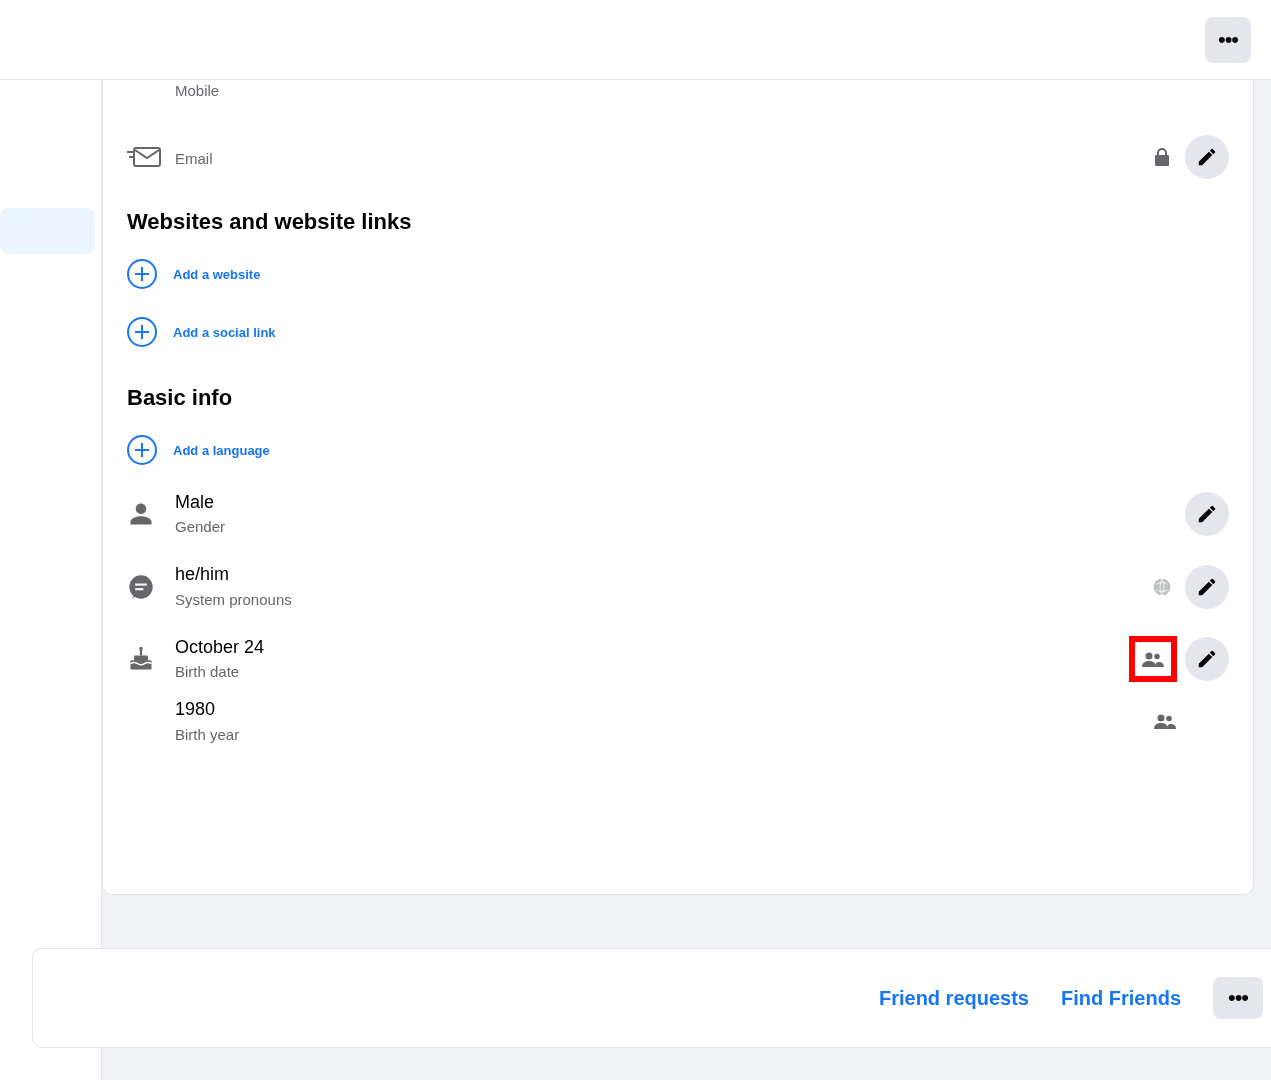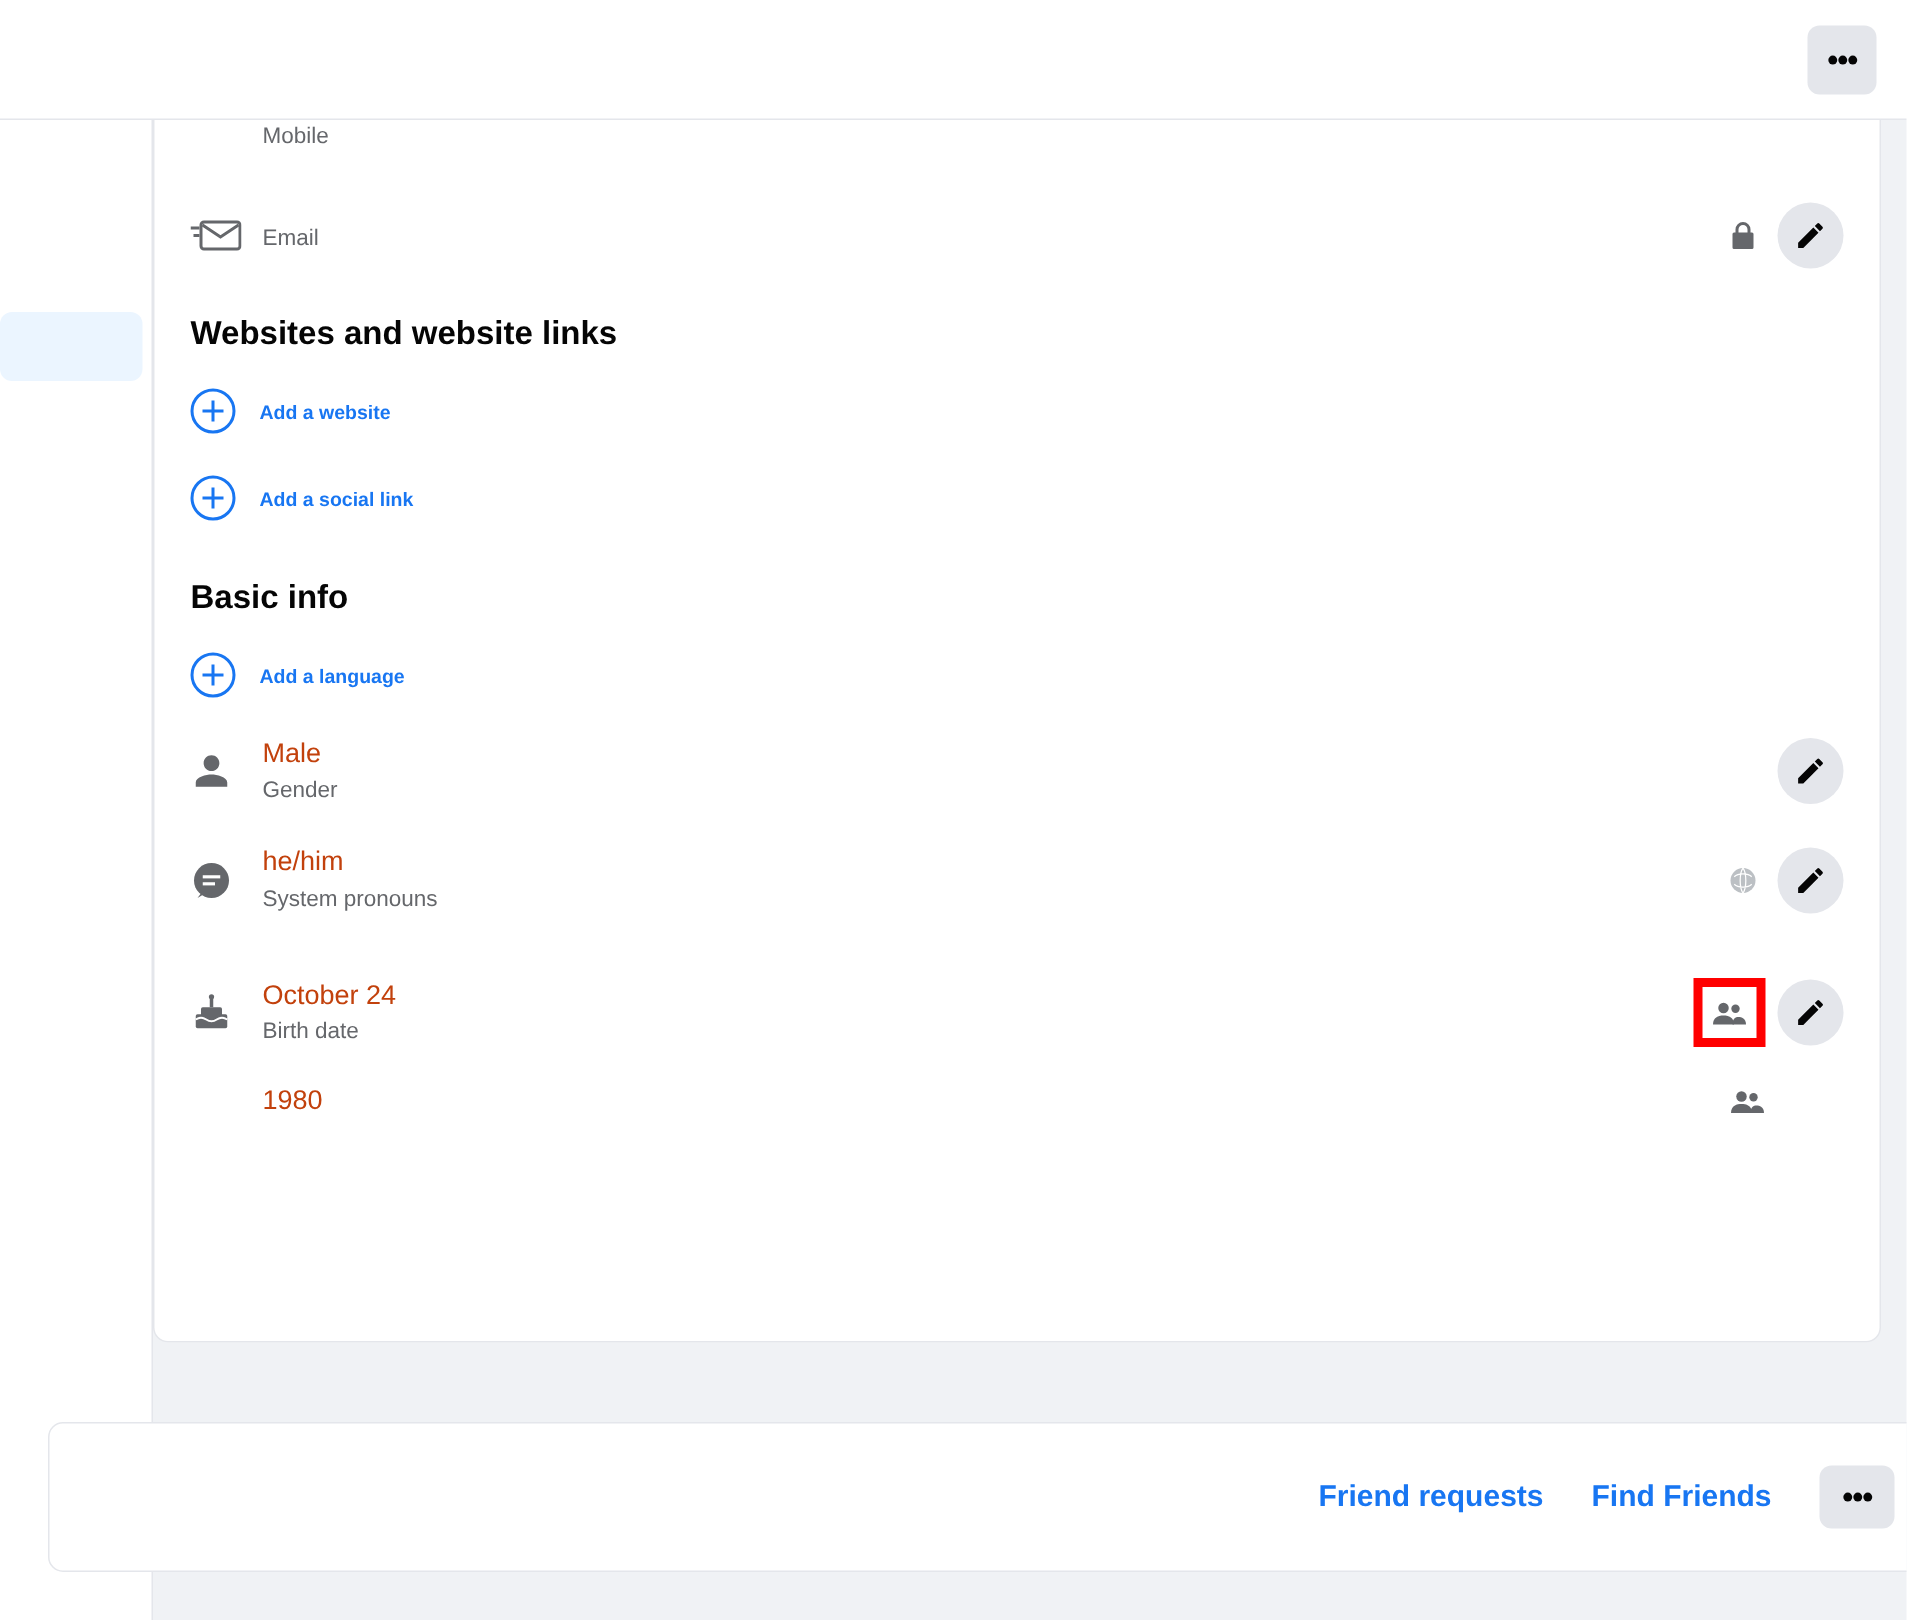--- a/index.html
+++ b/index.html
@@ -80,21 +80,21 @@
       color: #65676b;
     }
     .info-text {
       flex: 1;
       display: flex;
       flex-direction: column;
       justify-content: center;
     }
     .info-value {
       font-size: 18px;
-      color: #c2410c;
+      color: #000000;
       line-height: 1.3;
     }
     .info-label {
       font-size: 15px;
       color: #65676b;
       line-height: 1.4;
       margin-top: 2px;
     }
     .row-actions {
       display: flex;
@@ -299,21 +299,21 @@
             </svg>
         </div>
         <div class="edit-btn">
           <svg width="22" height="22" viewBox="0 0 24 24">
               <path d="M3 17.25V21h3.75L17.81 9.94l-3.75-3.75L3 17.25zM20.71 7.04a1 1 0 0 0 0-1.41l-2.34-2.34a1 1 0 0 0-1.41 0l-1.83 1.83 3.75 3.75 1.83-1.83z" fill="#050505"></path>
             </svg>
         </div>
       </div>
     </div>
 
-    <div class="info-row" style="margin-top:30px;">
+    <div class="info-row" style="margin-top:14px;">
       <div class="info-icon-wrap">
         <svg width="28" height="28" viewBox="0 0 24 24">
           <rect x="3" y="13" width="18" height="8" rx="1" fill="#65676b"></rect>
           <rect x="6" y="9" width="12" height="5" rx="1" fill="#65676b"></rect>
           <rect x="11" y="4" width="2" height="5" fill="#65676b"></rect>
           <circle cx="12" cy="3" r="1.5" fill="#65676b"></circle>
           <path d="M3 16 Q6 14 9 16 T15 16 T21 16" stroke="#fff" stroke-width="1.2" fill="none"></path>
         </svg>
       </div>
       <div class="info-text">
@@ -336,20 +336,21 @@
               <path d="M3 17.25V21h3.75L17.81 9.94l-3.75-3.75L3 17.25zM20.71 7.04a1 1 0 0 0 0-1.41l-2.34-2.34a1 1 0 0 0-1.41 0l-1.83 1.83 3.75 3.75 1.83-1.83z" fill="#050505"></path>
             </svg>
         </div>
       </div>
     </div>
 
     <div class="info-row" style="margin-top:4px;">
       <div class="info-icon-wrap"></div>
       <div class="info-text">
         <span class="info-value">1980</span>
+        <span class="info-label">Birth year</span>
       </div>
       <div class="row-actions">
         <div class="privacy-icon" style="width:28px; margin-right:50px;">
           <svg width="24" height="18" viewBox="0 0 24 16">
               <circle cx="8" cy="5" r="3.5" fill="#65676b"></circle>
               <circle cx="16" cy="5.5" r="2.8" fill="#65676b"></circle>
               <path d="M1 16 C1 11 5 10 8 10 C11 10 15 11 15 16 Z" fill="#65676b"></path>
               <path d="M14 16 C14 12 16 11 18 11 C20 11 23 12 23 16 Z" fill="#65676b"></path>
             </svg>
         </div>

